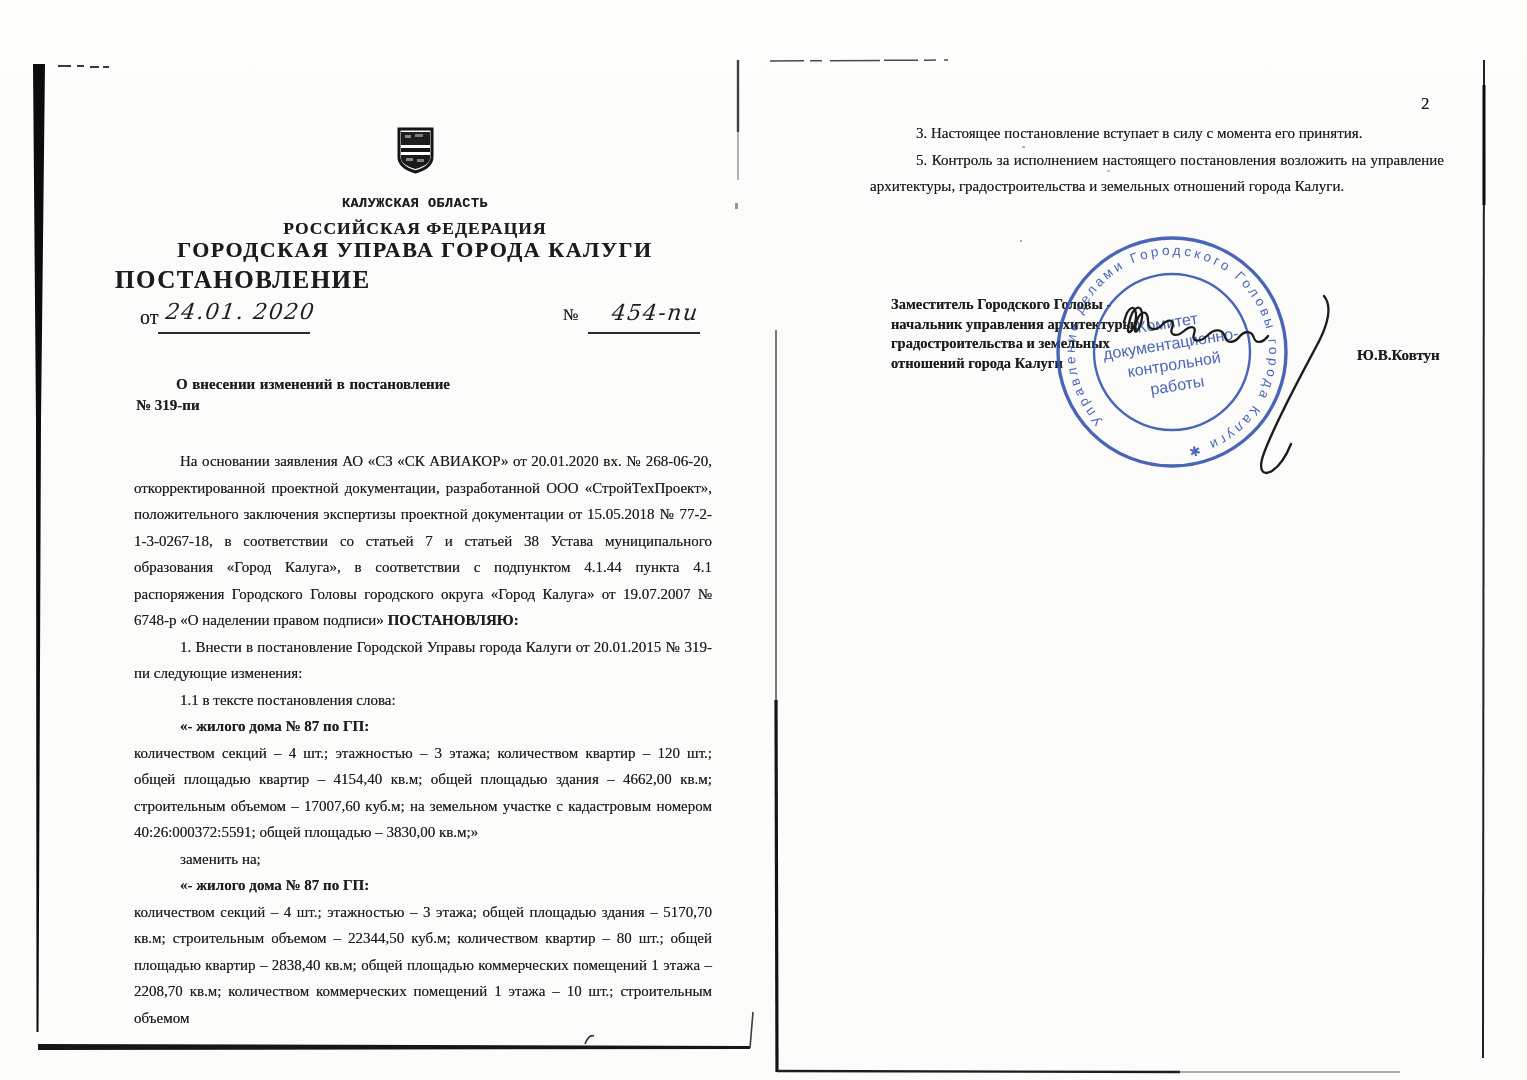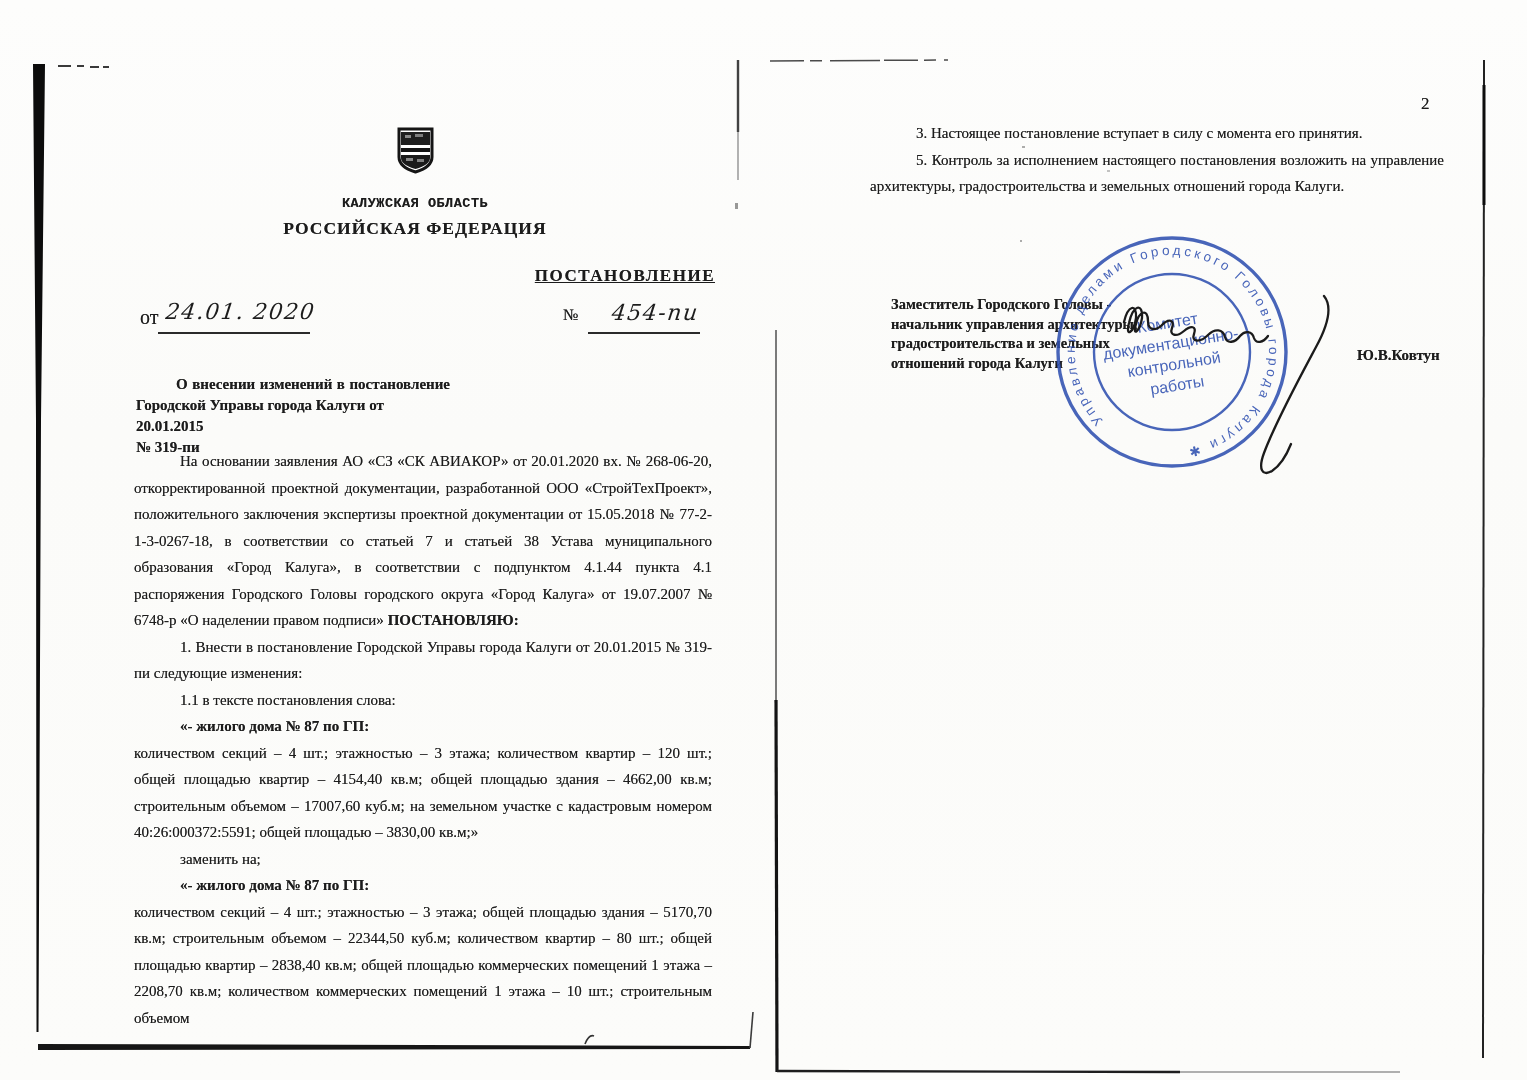--- a/index.html
+++ b/index.html
@@ -13,22 +13,22 @@
   .abs{position:absolute;}
   .b{font-weight:bold;margin-top:44px;}
   .soft{text-shadow:0 0 .5px rgba(10,10,10,.6);}
   
   .hdr-country{left:115px;top:177px;width:600px;text-align:center;font-size:17.5px;font-weight:bold;
                letter-spacing:1px;margin-top:41px;}
   .hdr-region{left:115px;top:196px;width:600px;text-align:center;font-size:13.5px;font-weight:bold;
               letter-spacing:.5px;font-family:Liberation Mono, monospace;}
   .hdr-authority{left:115px;top:237px;width:600px;text-align:center;font-size:22px;font-weight:bold;
                  letter-spacing:1.5px;}
-  .hdr-doctype{left:115px;top:266px;width:600px;text-align:right;font-size:17px;font-weight:bold;
-               letter-spacing:1.5px;text-decoration:underline;}
+  .hdr-doctype{left:115px;top:266px;width:600px;text-align:left;font-size:25px;font-weight:bold;
+               letter-spacing:1.5px;}
   .date-label{left:140px;top:306px;font-size:20px;text-align:center;}
   .num-label{left:563px;top:306px;font-size:16px;}
   .handwritten{font-family:"DejaVu Serif",serif;font-style:italic;font-size:22px;color:#1d1d1d;
                letter-spacing:1.5px;transform:skewX(-7deg);white-space:nowrap;}
   .date-value{left:166px;top:299px;}
   .num-value{left:612px;top:300px;}
   .rule{height:2px;background:#2a2a2a;}
   .date-underline{left:158px;top:332px;width:152px;}
   .num-underline{left:588px;top:332px;width:112px;}
   
@@ -63,33 +63,33 @@
       <rect x="8" y="8" width="6" height="3" fill="#8a8a8a"></rect>
       <rect x="18" y="7" width="8" height="3" fill="#7d7d7d"></rect>
       <rect x="4" y="21" width="29" height="4" fill="#141414"></rect>
       <path d="M4,28 h29 v3 q0,7 -14.5,11 Q4,38 4,31 Z" fill="#1a1a1a"></path>
       <rect x="9" y="31" width="7" height="3" fill="#888888"></rect>
       <rect x="20" y="32" width="7" height="3" fill="#7f7f7f"></rect>
     </svg>
 
     <div class="abs hdr-country soft">РОССИЙСКАЯ ФЕДЕРАЦИЯ</div>
     <div class="abs hdr-region soft">КАЛУЖСКАЯ ОБЛАСТЬ</div>
+    <div class="abs hdr-authority soft">ГОРОДСКАЯ УПРАВА ГОРОДА КАЛУГИ</div>
     <div class="abs hdr-doctype soft">ПОСТАНОВЛЕНИЕ</div>
 
     <span class="abs date-label soft">от</span>
     <span class="abs date-value handwritten">24.01. 2020</span>
     <div class="abs rule date-underline"></div>
 
     <span class="abs num-label soft">№</span>
     <span class="abs num-value handwritten">454-пи</span>
     <div class="abs rule num-underline"></div>
 
     <div class="abs subject soft">
       <div>О внесении изменений в постановление</div>
-      <div>Городской Управы города Калуги от 20.01.2015</div>
       <div>№ 319-пи</div>
     </div>
 
     <div class="abs body1 bodytext soft">
       <p class="ind"><span>На основании заявления АО «СЗ «СК АВИАКОР» от 20.01.2020 вх. № 268-06-20, откорректированной проектной документации, разработанной ООО «СтройТехПроект», положительного заключения экспертизы проектной документации от 15.05.2018 № 77-2-1-3-0267-18, в соответствии со статьей 7 и статьей 38 Устава муниципального образования «Город Калуга», в соответствии с подпунктом 4.1.44 пункта 4.1 распоряжения Городского Головы городского округа «Город Калуга» от 19.07.2007 № 6748-р «О наделении правом подписи» </span><span class="b">ПОСТАНОВЛЯЮ:</span></p>
       <p class="ind">1. Внести в постановление Городской Управы города Калуги от 20.01.2015 № 319-пи следующие изменения:</p>
       <p class="ind">1.1 в тексте постановления слова:</p>
       <p class="ind b">«- жилого дома № 87 по ГП:</p>
       <p>количеством секций – 4 шт.; этажностью – 3 этажа; количеством квартир – 120 шт.; общей площадью квартир – 4154,40 кв.м; общей площадью здания – 4662,00 кв.м; строительным объемом – 17007,60 куб.м; на земельном участке с кадастровым номером 40:26:000372:5591; общей площадью – 3830,00 кв.м;»</p>
       <p class="ind">заменить на;</p>

